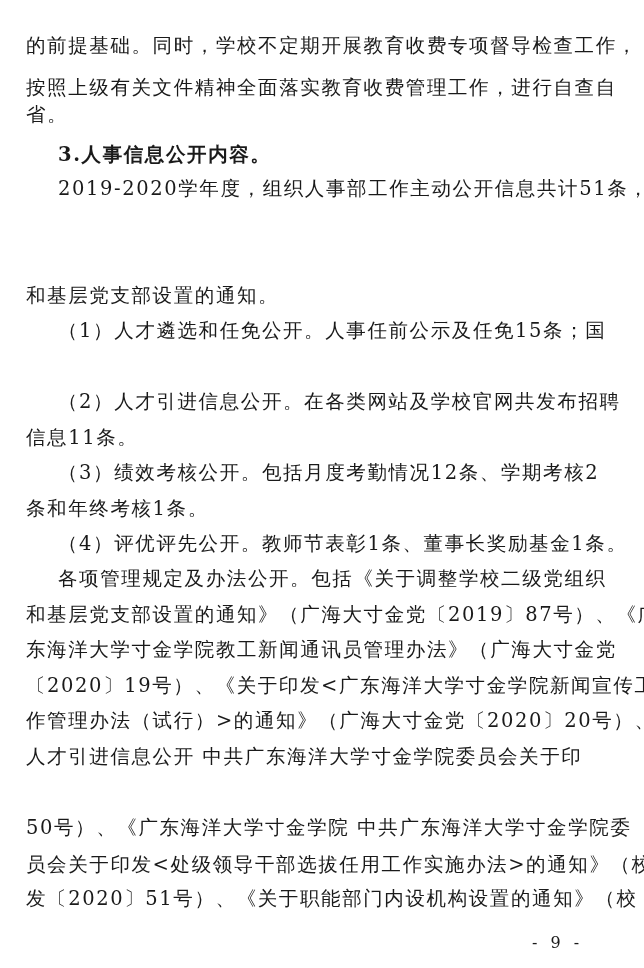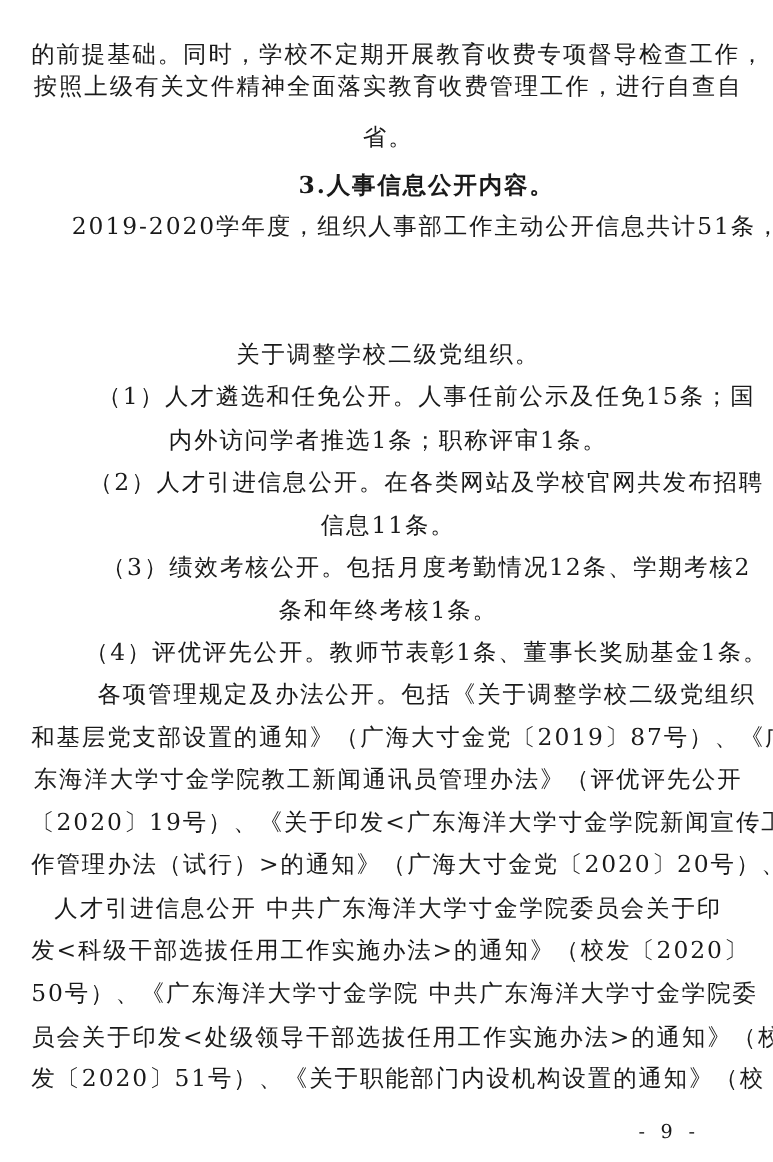--- a/index.html
+++ b/index.html
@@ -1,45 +1,43 @@
 <!DOCTYPE html>
 <html><head>
 <meta charset="utf-8">
 <style>
   html, body { margin: 0; padding: 0; background: #ffffff; }
   body { width: 644px; height: 968px; position: relative; overflow: hidden;
          font-family: "DejaVu Serif", "Liberation Serif", serif; color: #1a1a1a; }
-  .page { position: absolute; left: 0; top: 0; width: 644px; height: 968px; text-align: center; }
+  .page { position: absolute; left: 0; top: 0; width: 644px; height: 968px; }
   .line { position: absolute; left: 26px; width: 595px; font-size: 19.5px; line-height: 24px;
           white-space: nowrap; letter-spacing: 1.6px; }
   .indent { left: 58px; }
   .heading { font-weight: bold; }
   .pagenum { position: absolute; left: 532px; top: 933px; font-size: 16px; letter-spacing: 4px; }
 </style>
 </head>
 <body>
 
 <div class="page">
   <div class="line" style="top:34px">的前提基础。同时，学校不定期开展教育收费专项督导检查工作，</div>
-  <div class="line" style="top:60px">按照上级有关文件精神全面落实教育收费管理工作，进行自查自</div>
+  <div class="line" style="top:76px">按照上级有关文件精神全面落实教育收费管理工作，进行自查自</div>
   <div class="line" style="top:103px">省。</div>
   <div class="line indent heading" style="top:143px">3.人事信息公开内容。</div>
   <div class="line indent" style="top:177px">2019-2020学年度，组织人事部工作主动公开信息共计51条，</div>
-  <div class="line" style="top:284px">关于调整学校二级党组织。</div>
+  <div class="line" style="top:284px">和基层党支部设置的通知。</div>
   <div class="line indent" style="top:319px">（1）人才遴选和任免公开。人事任前公示及任免15条；国</div>
-  <div class="line" style="top:355px">内外访问学者推选1条；职称评审1条。</div>
   <div class="line indent" style="top:390px">（2）人才引进信息公开。在各类网站及学校官网共发布招聘</div>
   <div class="line" style="top:426px">信息11条。</div>
   <div class="line indent" style="top:461px">（3）绩效考核公开。包括月度考勤情况12条、学期考核2</div>
   <div class="line" style="top:497px">条和年终考核1条。</div>
   <div class="line indent" style="top:532px">（4）评优评先公开。教师节表彰1条、董事长奖励基金1条。</div>
   <div class="line indent" style="top:567px">各项管理规定及办法公开。包括《关于调整学校二级党组织</div>
   <div class="line" style="top:603px">和基层党支部设置的通知》（广海大寸金党〔2019〕87号）、《广</div>
-  <div class="line" style="top:638px">东海洋大学寸金学院教工新闻通讯员管理办法》（评优评先公开</div>
+  <div class="line" style="top:638px">东海洋大学寸金学院教工新闻通讯员管理办法》（广海大寸金党</div>
   <div class="line" style="top:674px">〔2020〕19号）、《关于印发&lt;广东海洋大学寸金学院新闻宣传工</div>
   <div class="line" style="top:709px">作管理办法（试行）&gt;的通知》（广海大寸金党〔2020〕20号）、《广</div>
   <div class="line" style="top:745px">人才引进信息公开 中共广东海洋大学寸金学院委员会关于印</div>
-  <div class="line" style="top:780px">发&lt;科级干部选拔任用工作实施办法&gt;的通知》（校发〔2020〕</div>
   <div class="line" style="top:816px">50号）、《广东海洋大学寸金学院 中共广东海洋大学寸金学院委</div>
   <div class="line" style="top:853px">员会关于印发&lt;处级领导干部选拔任用工作实施办法&gt;的通知》（校</div>
   <div class="line" style="top:887px">发〔2020〕51号）、《关于职能部门内设机构设置的通知》（校</div>
   <div class="pagenum">- 9 -</div>
 </div>
 
 </body></html>

